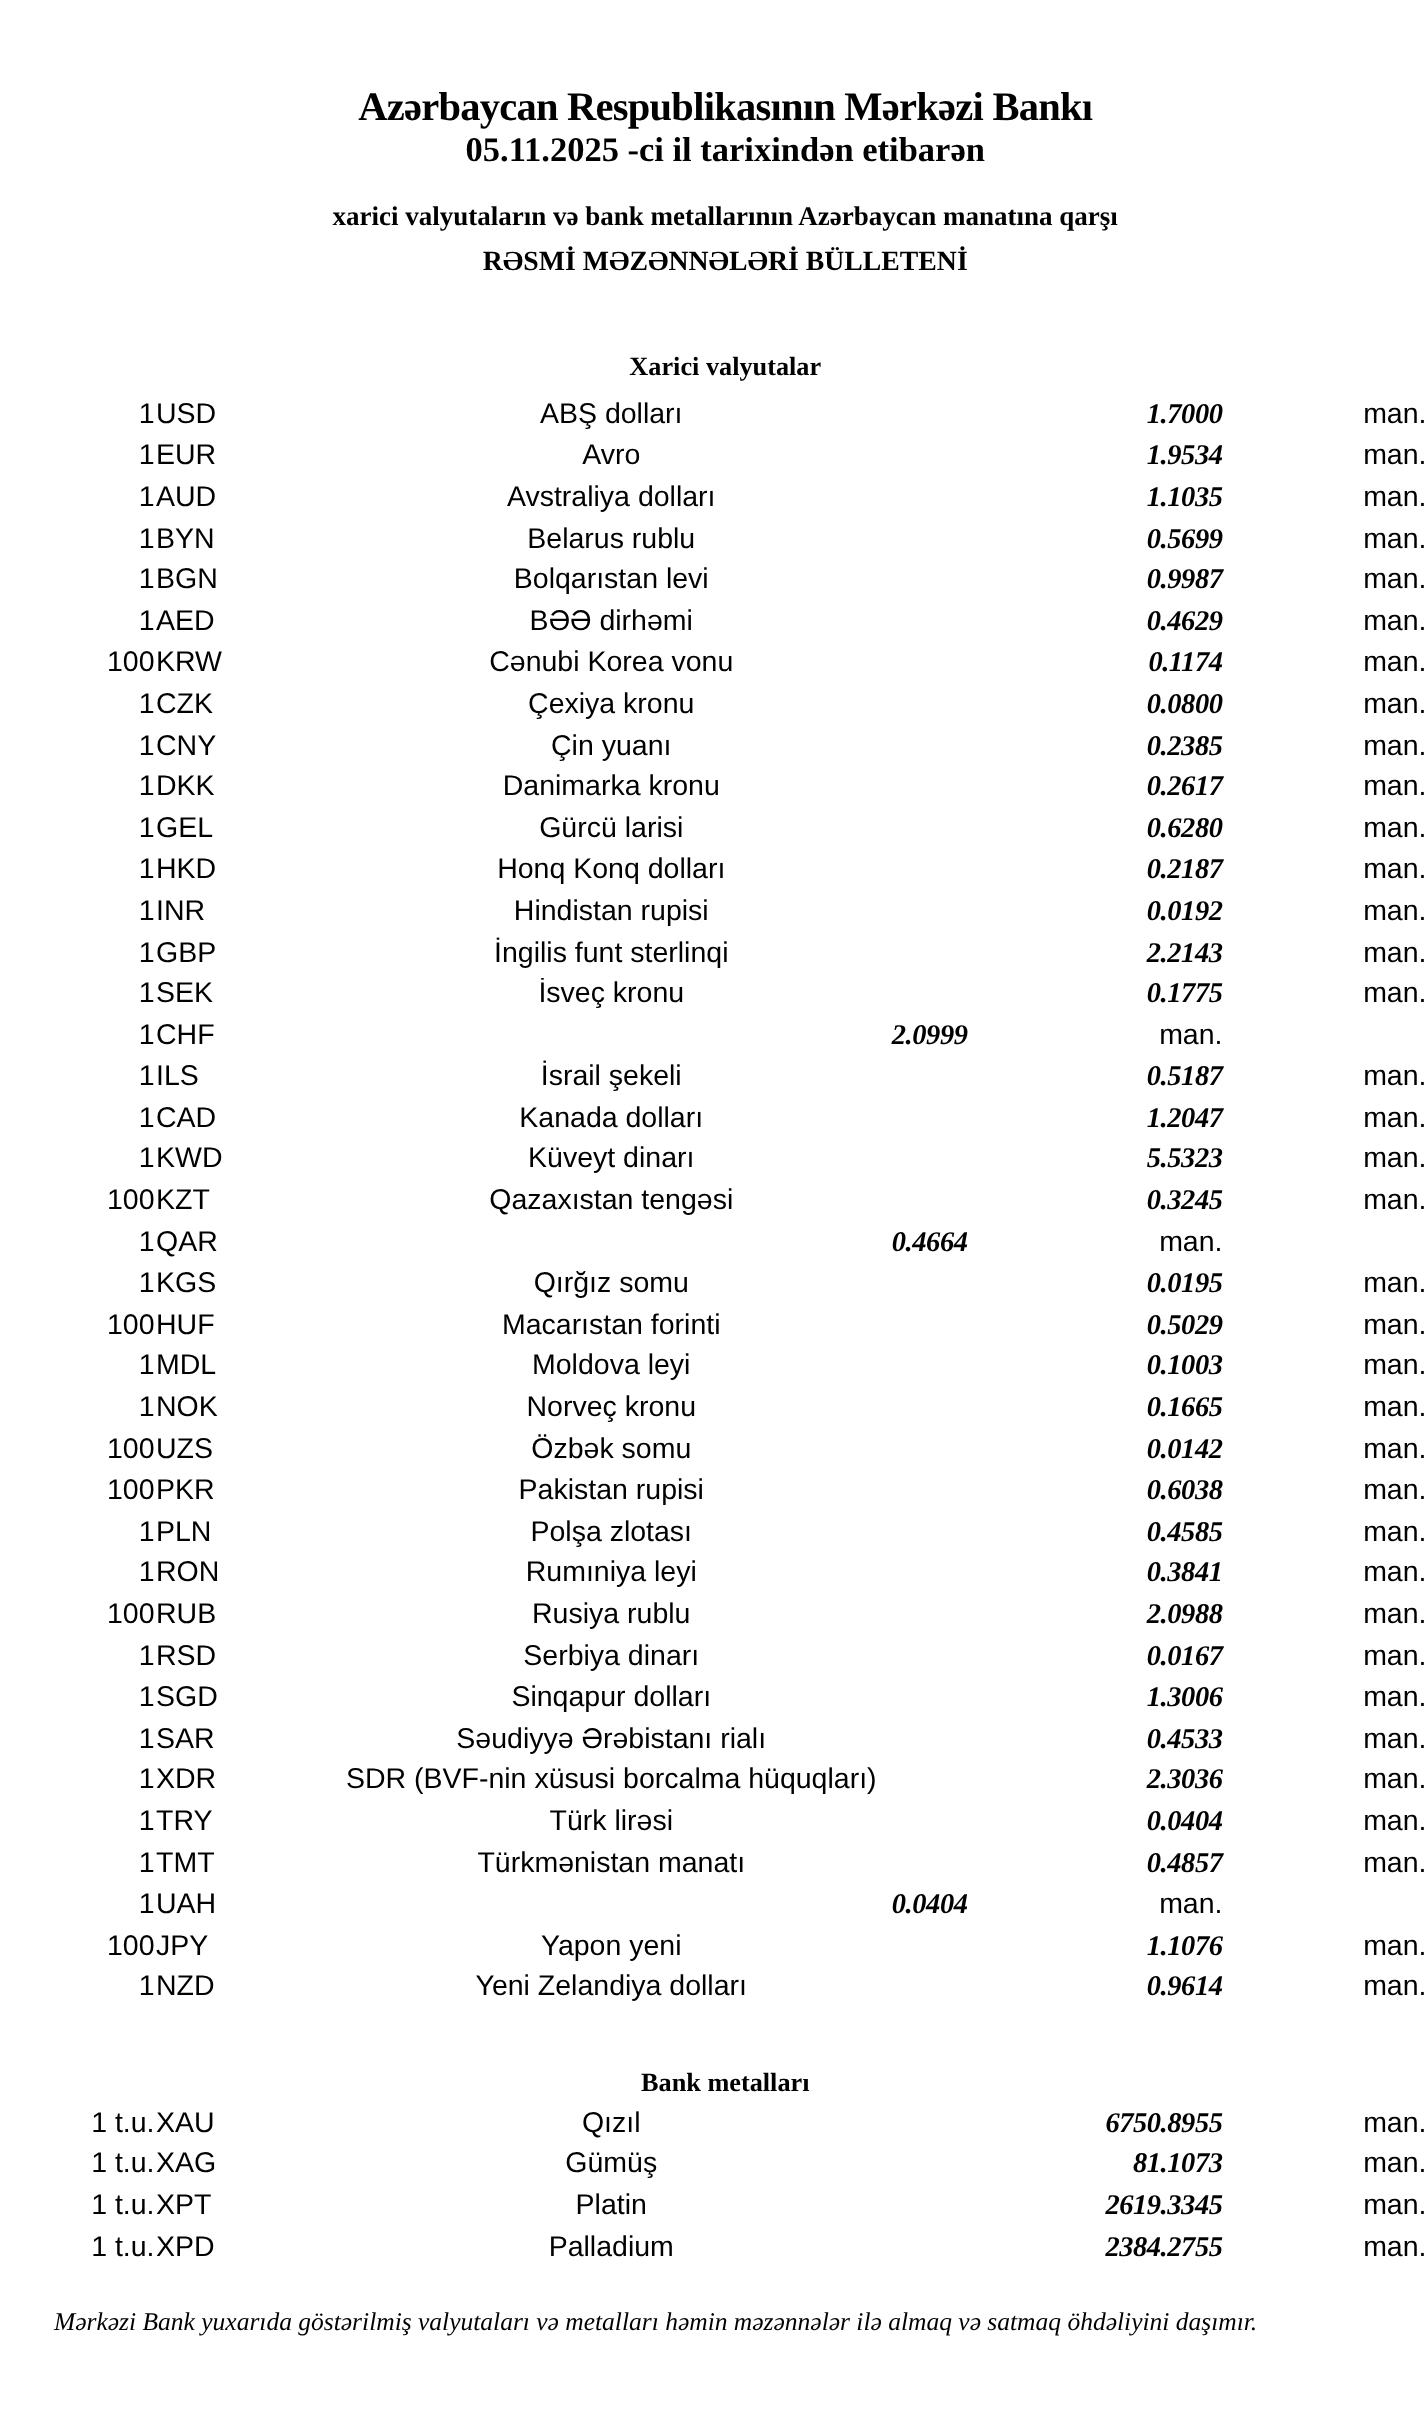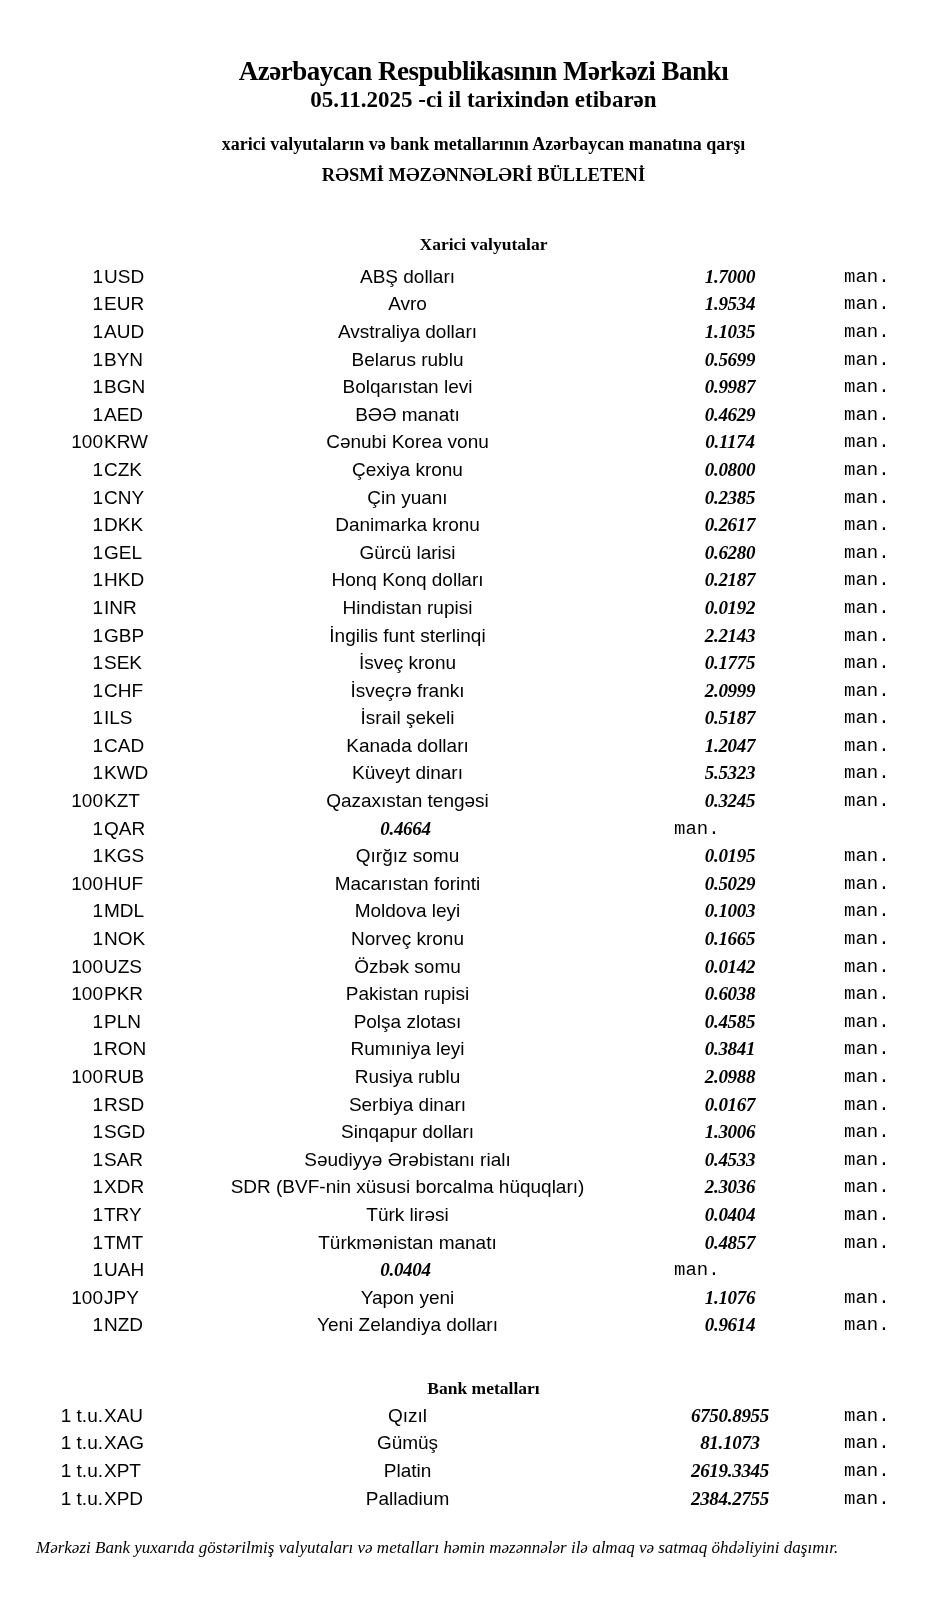--- a/index.html
+++ b/index.html
@@ -43,32 +43,31 @@
     font-size: 19px;
   }
   .cell-name {
     text-align: center;
     font-size: 19px;
     padding-left: 4px;
     white-space: nowrap;
     overflow: hidden;
   }
   .cell-rate {
-    text-align: center;
+    text-align: right;
     font-family: "Liberation Serif", "DejaVu Serif", serif;
     font-weight: bold;
     font-style: italic;
     font-size: 19px;
     letter-spacing: -0.3px;
   }
   .cell-unit {
-    text-align: left;
+    text-align: right;
     font-size: 19px;
     padding-left: 29px;
-    font-family: Liberation Mono, monospace;
   }
   .footer-disclaimer {
     position: absolute;
     top: 1538px; left: 36px; right: 30px;
     font-family: "Liberation Serif", "DejaVu Serif", serif;
     font-style: italic;
     font-size: 17px;
     white-space: nowrap;
   }
 </style>
@@ -120,21 +119,21 @@
       <span class="cell-amount">1</span>
       <span class="cell-code">BGN</span>
       <span class="cell-name">Bolqarıstan levi</span>
       <span class="cell-rate">0.9987</span>
       <span class="cell-unit">man.</span>
     </div>
 
     <div class="row">
       <span class="cell-amount">1</span>
       <span class="cell-code">AED</span>
-      <span class="cell-name">BƏƏ manatı</span>
+      <span class="cell-name">BƏƏ dirhəmi</span>
       <span class="cell-rate">0.4629</span>
       <span class="cell-unit">man.</span>
     </div>
 
     <div class="row">
       <span class="cell-amount">100</span>
       <span class="cell-code">KRW</span>
       <span class="cell-name">Cənubi Korea vonu</span>
       <span class="cell-rate">0.1174</span>
       <span class="cell-unit">man.</span>
@@ -200,21 +199,20 @@
       <span class="cell-amount">1</span>
       <span class="cell-code">SEK</span>
       <span class="cell-name">İsveç kronu</span>
       <span class="cell-rate">0.1775</span>
       <span class="cell-unit">man.</span>
     </div>
 
     <div class="row">
       <span class="cell-amount">1</span>
       <span class="cell-code">CHF</span>
-      <span class="cell-name">İsveçrə frankı</span>
       <span class="cell-rate">2.0999</span>
       <span class="cell-unit">man.</span>
     </div>
 
     <div class="row">
       <span class="cell-amount">1</span>
       <span class="cell-code">ILS</span>
       <span class="cell-name">İsrail şekeli</span>
       <span class="cell-rate">0.5187</span>
       <span class="cell-unit">man.</span>

